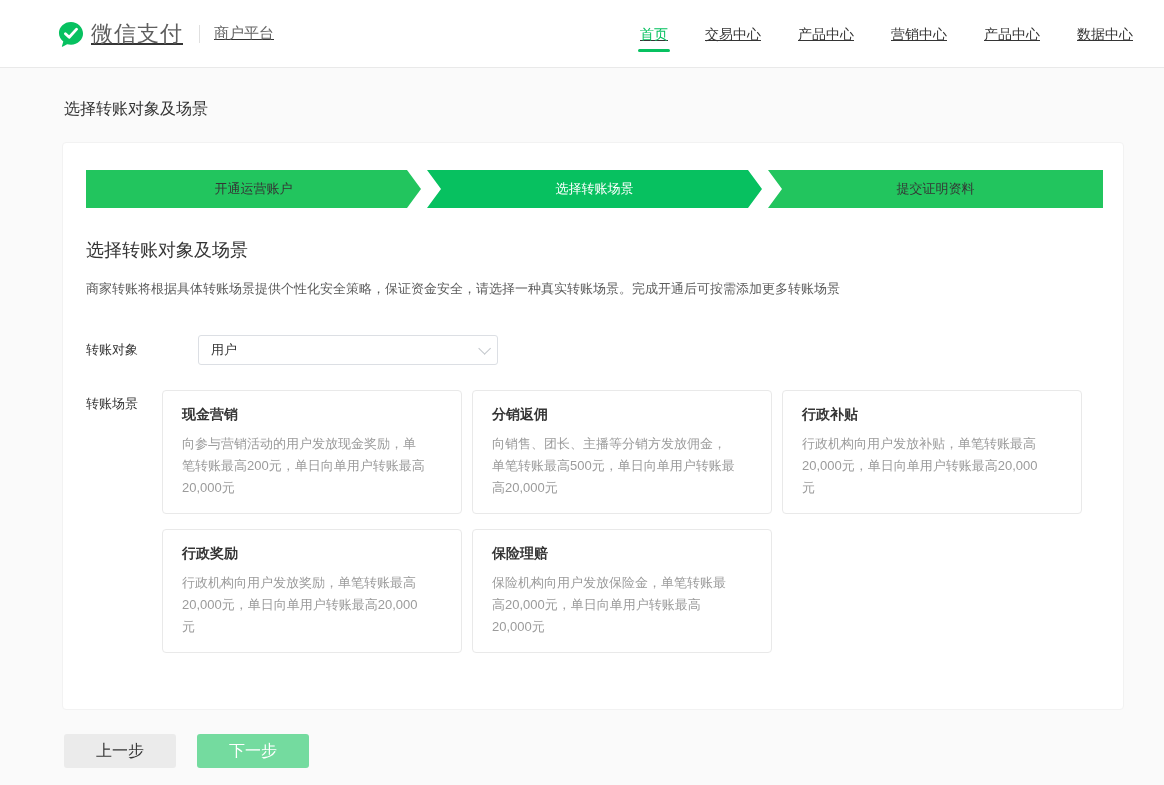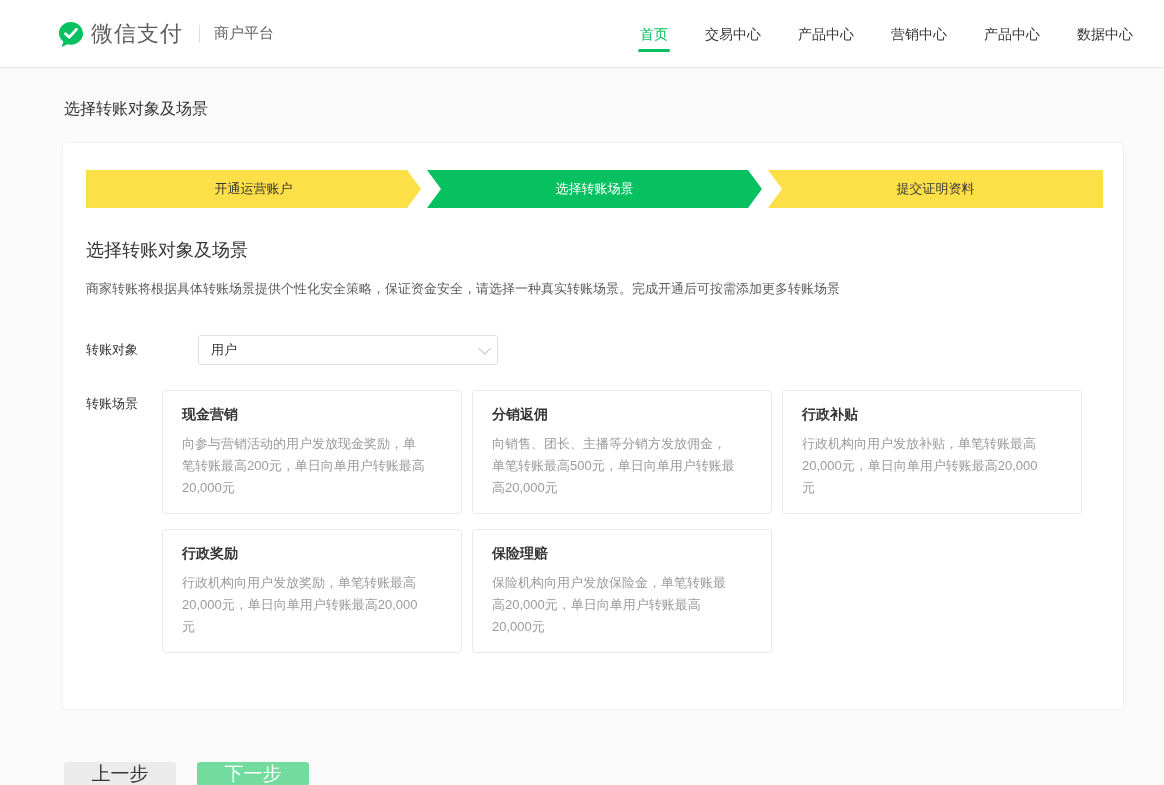--- a/index.html
+++ b/index.html
@@ -12,20 +12,21 @@
   }
 
   
   .header {
     height: 68px;
     background: #ffffff;
     border-bottom: 1px solid #e9e9e9;
     display: flex;
     align-items: center;
     padding: 0 31px 0 57px;
+    text-decoration: underline;
   }
   .brand { display: flex; align-items: center; cursor: pointer; }
   .brand-logo { width: 28px; height: 28px; display: block; }
   .brand-name {
     font-size: 22px;
     color: #5f5f5f;
     margin-left: 6px;
     letter-spacing: 1px;
   }
   .brand-divider {
@@ -72,21 +73,21 @@
   }
 
   
   .steps { display: flex; gap: 6px; height: 38px; }
   .step {
     flex: 1;
     display: flex;
     align-items: center;
     justify-content: center;
     font-size: 13px;
-    background: #fde047;
+    background: #22c55e;
     color: #353535;
   }
   .step-first {
     clip-path: polygon(0 0, calc(100% - 14px) 0, 100% 50%, calc(100% - 14px) 100%, 0 100%);
   }
   .step-mid {
     clip-path: polygon(0 0, calc(100% - 14px) 0, 100% 50%, calc(100% - 14px) 100%, 0 100%, 14px 50%);
   }
   .step-last {
     clip-path: polygon(0 0, 100% 0, 100% 100%, 0 100%, 14px 50%);
@@ -166,30 +167,29 @@
   }
 
   
   .footer-actions {
     margin: 24px 0 0 64px;
     display: flex;
     align-items: center;
   }
   .btn {
     min-width: 112px;
-    height: 24px;
+    height: 34px;
     border: none;
     border-radius: 3px;
-    font-size: 19px;
+    font-size: 16px;
     font-family: inherit;
     cursor: pointer;
     display: inline-flex;
     align-items: center;
     justify-content: center;
-    margin-top: 28px;
   }
   .btn-prev { background: #ebebeb; color: #353535; }
   .btn-next { background: #74db9f; color: #ffffff; margin-left: 21px; cursor: not-allowed; }
 </style>
 </head>
 <body>
 
 <div class="header">
   <div class="brand">
     <svg class="brand-logo" viewBox="0 0 36 36" aria-hidden="true">

